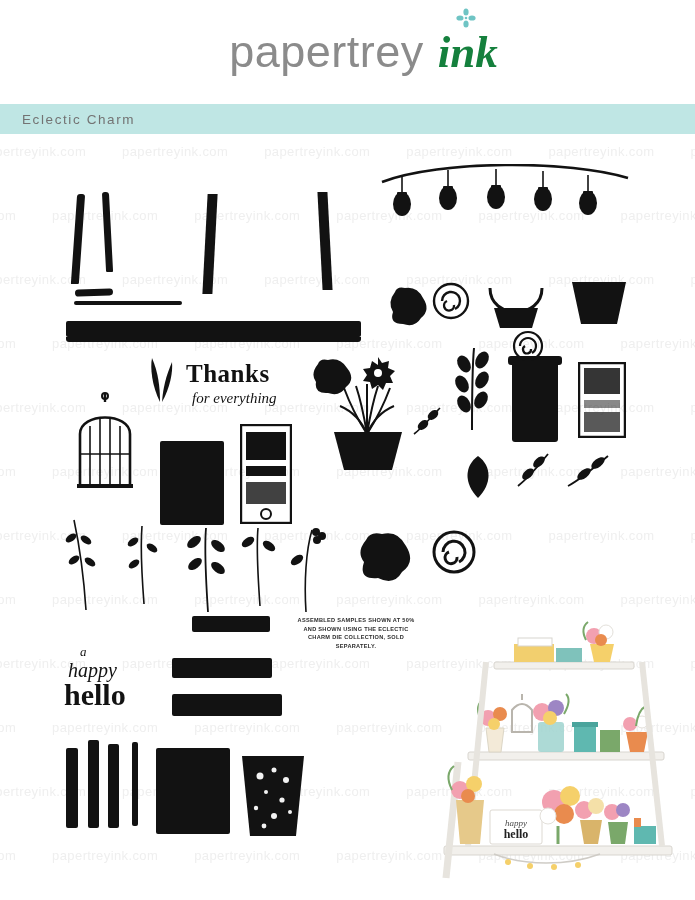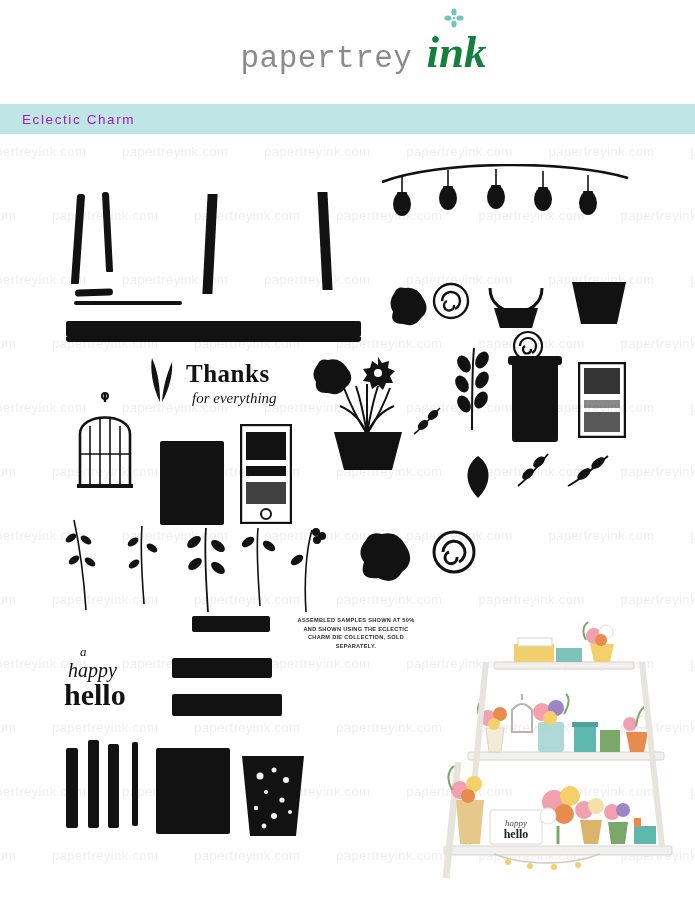--- a/index.html
+++ b/index.html
@@ -25,22 +25,22 @@
     align-items: center;
     justify-content: center;
   }
   .logo-wrap {
     position: relative;
     display: flex;
     align-items: baseline;
     gap: 14px;
   }
   .logo-papertrey {
-    font-family: Liberation Mono, monospace;
-    font-size: 31px;
+    font-family: Liberation Sans, sans-serif;
+    font-size: 45px;
     color: #8b8b8b;
     letter-spacing: 0.5px;
     font-weight: 400;
     margin-left: 32px;
   }
   .logo-ink {
     font-family: "Liberation Serif", serif;
     font-size: 45px;
     color: #15803d;
     font-style: italic;
@@ -65,21 +65,21 @@
     align-items: center;
     justify-content: space-between;
     box-sizing: border-box;
     padding: 0 22px;
   }
   .title-bar .left,
   .title-bar .right {
     font-family: "Liberation Sans", sans-serif;
     font-size: 13.5px;
     letter-spacing: 1.6px;
-    color: #a21caf;
+    color: #737373;
   }
 
   
   .sheet {
     position: absolute;
     top: 134px; left: 0;
     width: 695px;
     height: 766px;
     overflow: hidden;
   }

